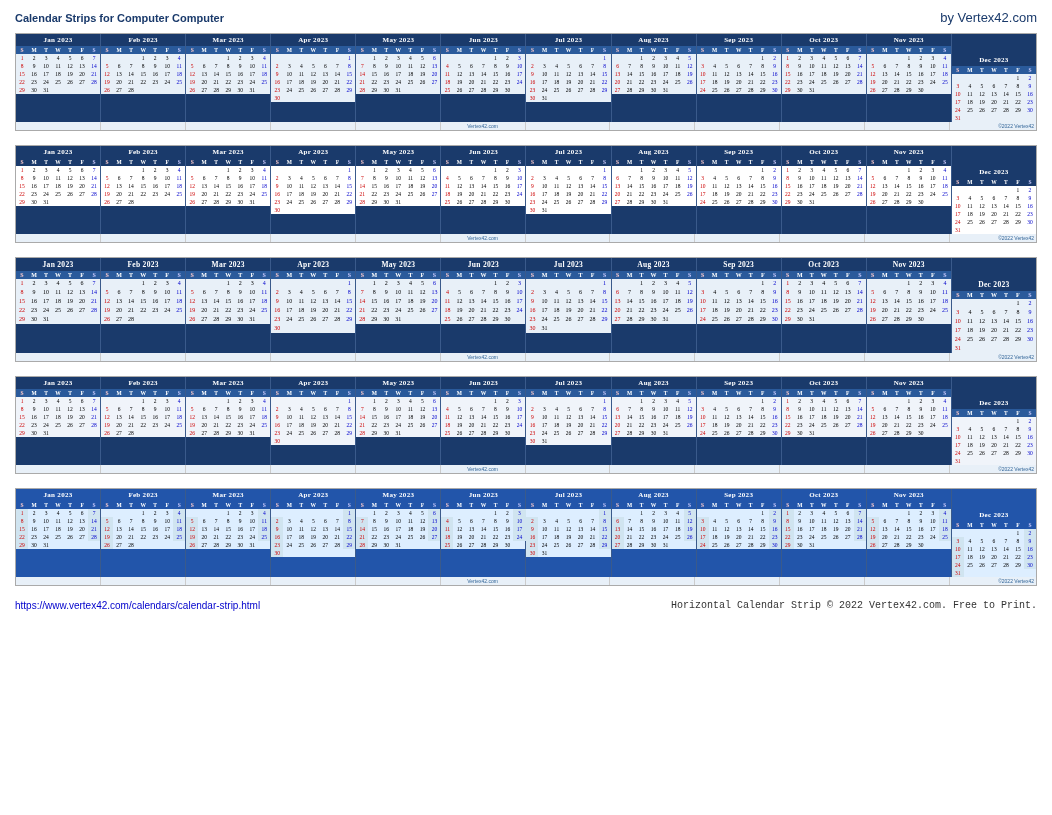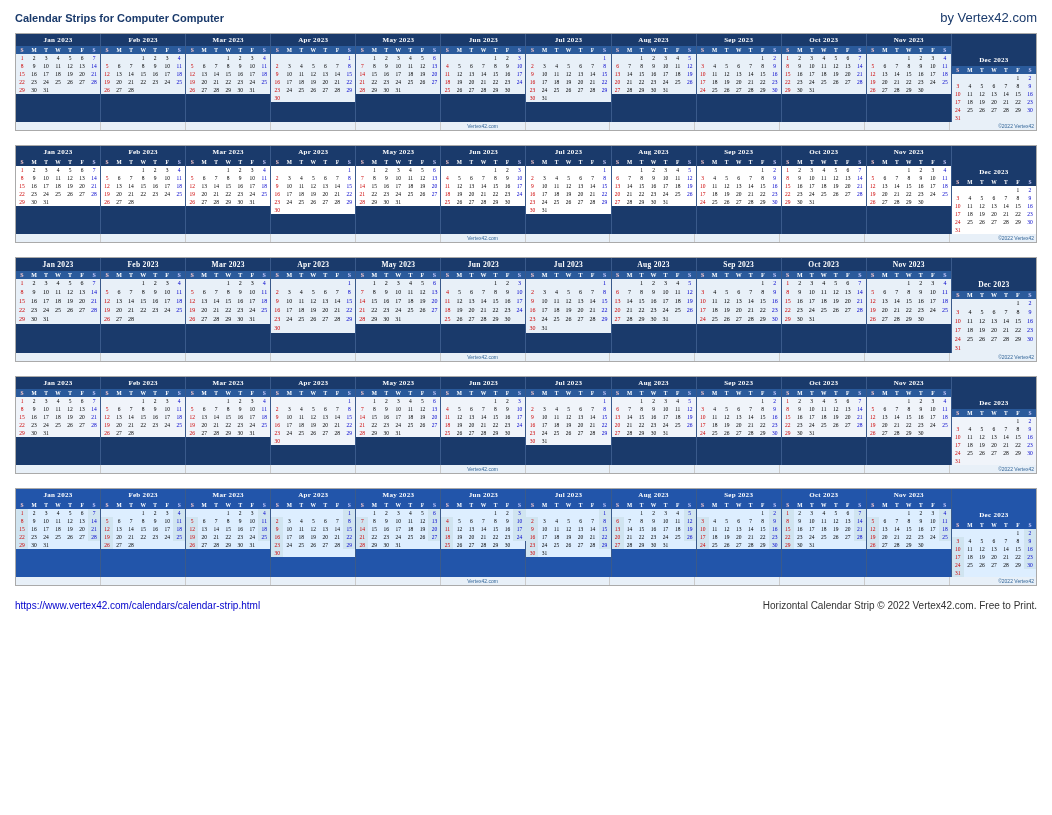--- a/index.html
+++ b/index.html
@@ -106,21 +106,21 @@
     .strip-v5 .dow-row { background: #2255aa; }
     .strip-v5 .cal-header-row { background: #2255aa; }
     .page-footer {
       display: flex;
       justify-content: space-between;
       margin-top: 8px;
       font-size: 10px;
       color: #336;
     }
     .footer-url { color: #0000cc; text-decoration: none; }
-    .footer-copy { color: #333; }
+    .footer-copy { color: #333; font-family: Liberation Mono, monospace; }
 
     .cal-bottom {
       display: flex;
       background: #e8f0f8;
     }
     .cal-bottom-cell {
       flex: 1;
       font-size: 5px;
       color: #666;
       text-align: center;

